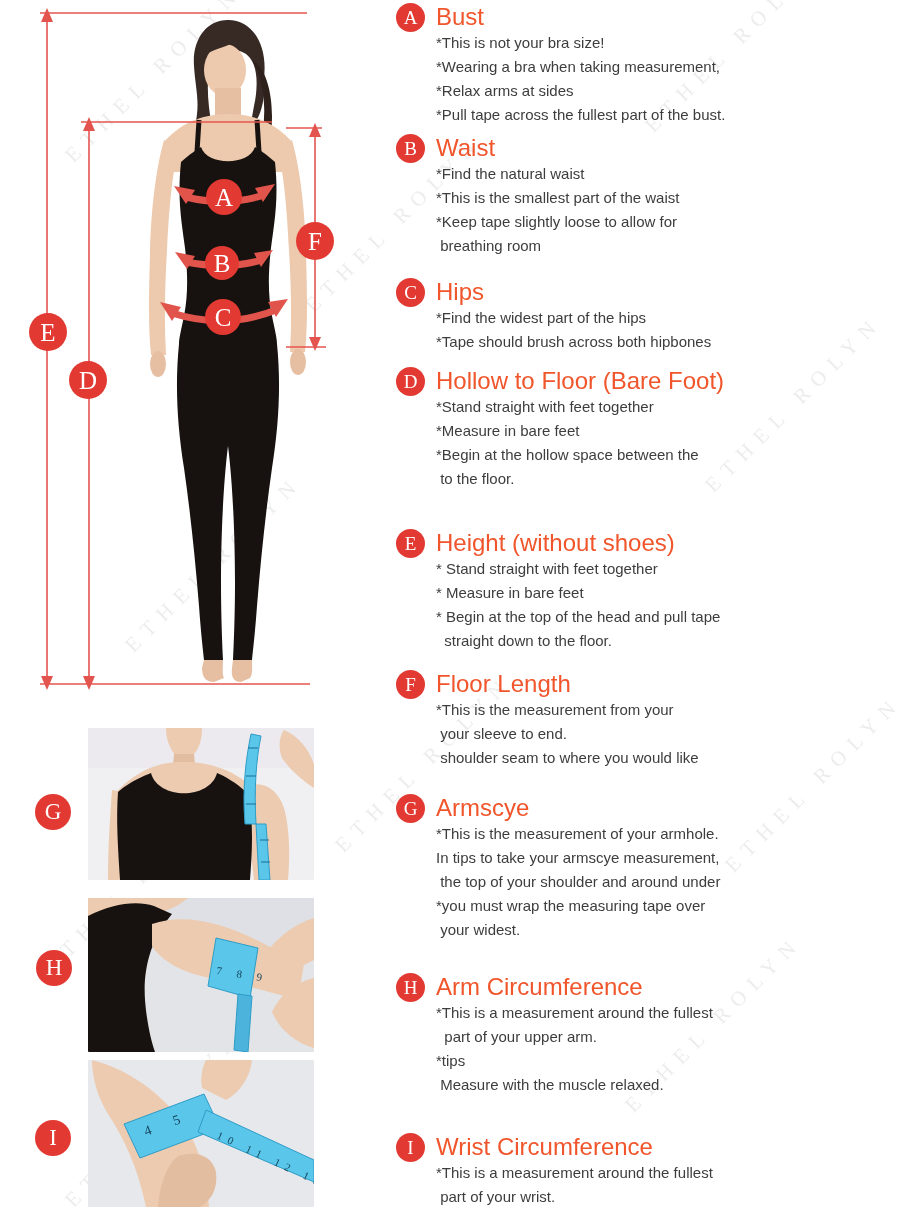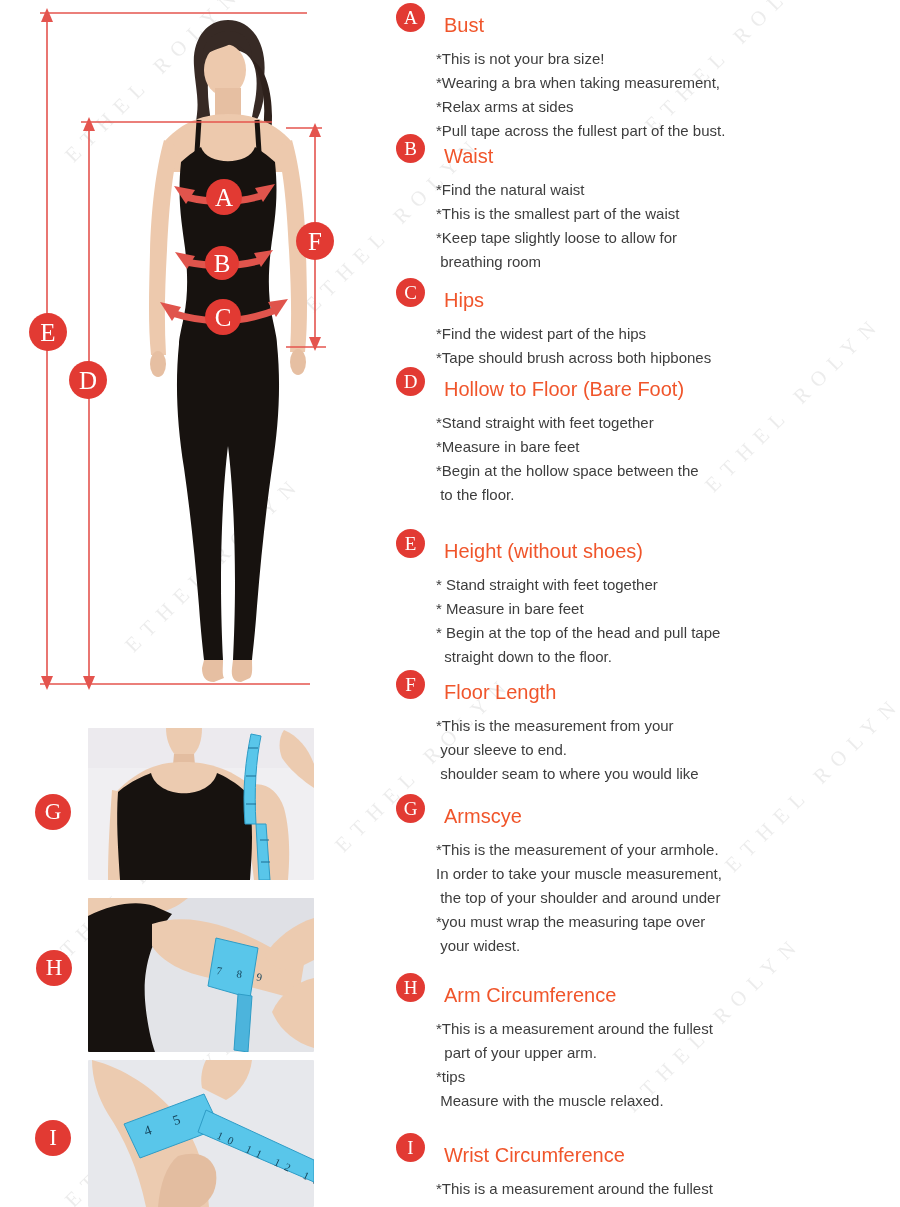--- a/index.html
+++ b/index.html
@@ -15,21 +15,21 @@
   }
   
   .section{position:absolute;left:396px;width:502px;display:flex;align-items:flex-start;}
   .badge{
     flex:0 0 auto;width:29px;height:29px;border-radius:50%;background:#e23a33;
     color:#fff;font-family:"Liberation Serif",serif;font-size:19px;
     display:flex;align-items:center;justify-content:center;margin-top:0px;
   }
   .content{margin-left:11px;}
   .heading{
-    margin:8px;font-size:20px;line-height:28px;font-weight:400;color:#f0552b;
+    margin:0;font-size:24px;line-height:28px;font-weight:400;color:#f0552b;
     font-family:"Liberation Sans",sans-serif;white-space:pre;
   }
   .line{
     font-size:15px;line-height:24px;color:#3d3d3d;white-space:pre;
   }
   
   .diagram{position:absolute;left:0;top:0;width:390px;height:700px;}
   .photo{position:absolute;border-radius:1px;overflow:hidden;}
   .photo-badge{
     position:absolute;width:36px;height:36px;border-radius:50%;background:#e23a33;
@@ -242,21 +242,21 @@
       <div class="line"> your sleeve to end.</div>
       <div class="line"> shoulder seam to where you would like</div>
     </div>
   </section>
 
   <section class="section" style="top:794px">
     <div class="badge">G</div>
     <div class="content">
       <h2 class="heading">Armscye</h2>
       <div class="line">*This is the measurement of your armhole.</div>
-      <div class="line">In order to take your muscle measurement,</div>
+      <div class="line">In tips to take your armscye measurement,</div>
       <div class="line"> the top of your shoulder and around under</div>
       <div class="line">*you must wrap the measuring tape over</div>
       <div class="line"> your widest.</div>
     </div>
   </section>
 
   <section class="section" style="top:973px">
     <div class="badge">H</div>
     <div class="content">
       <h2 class="heading">Arm Circumference</h2>

